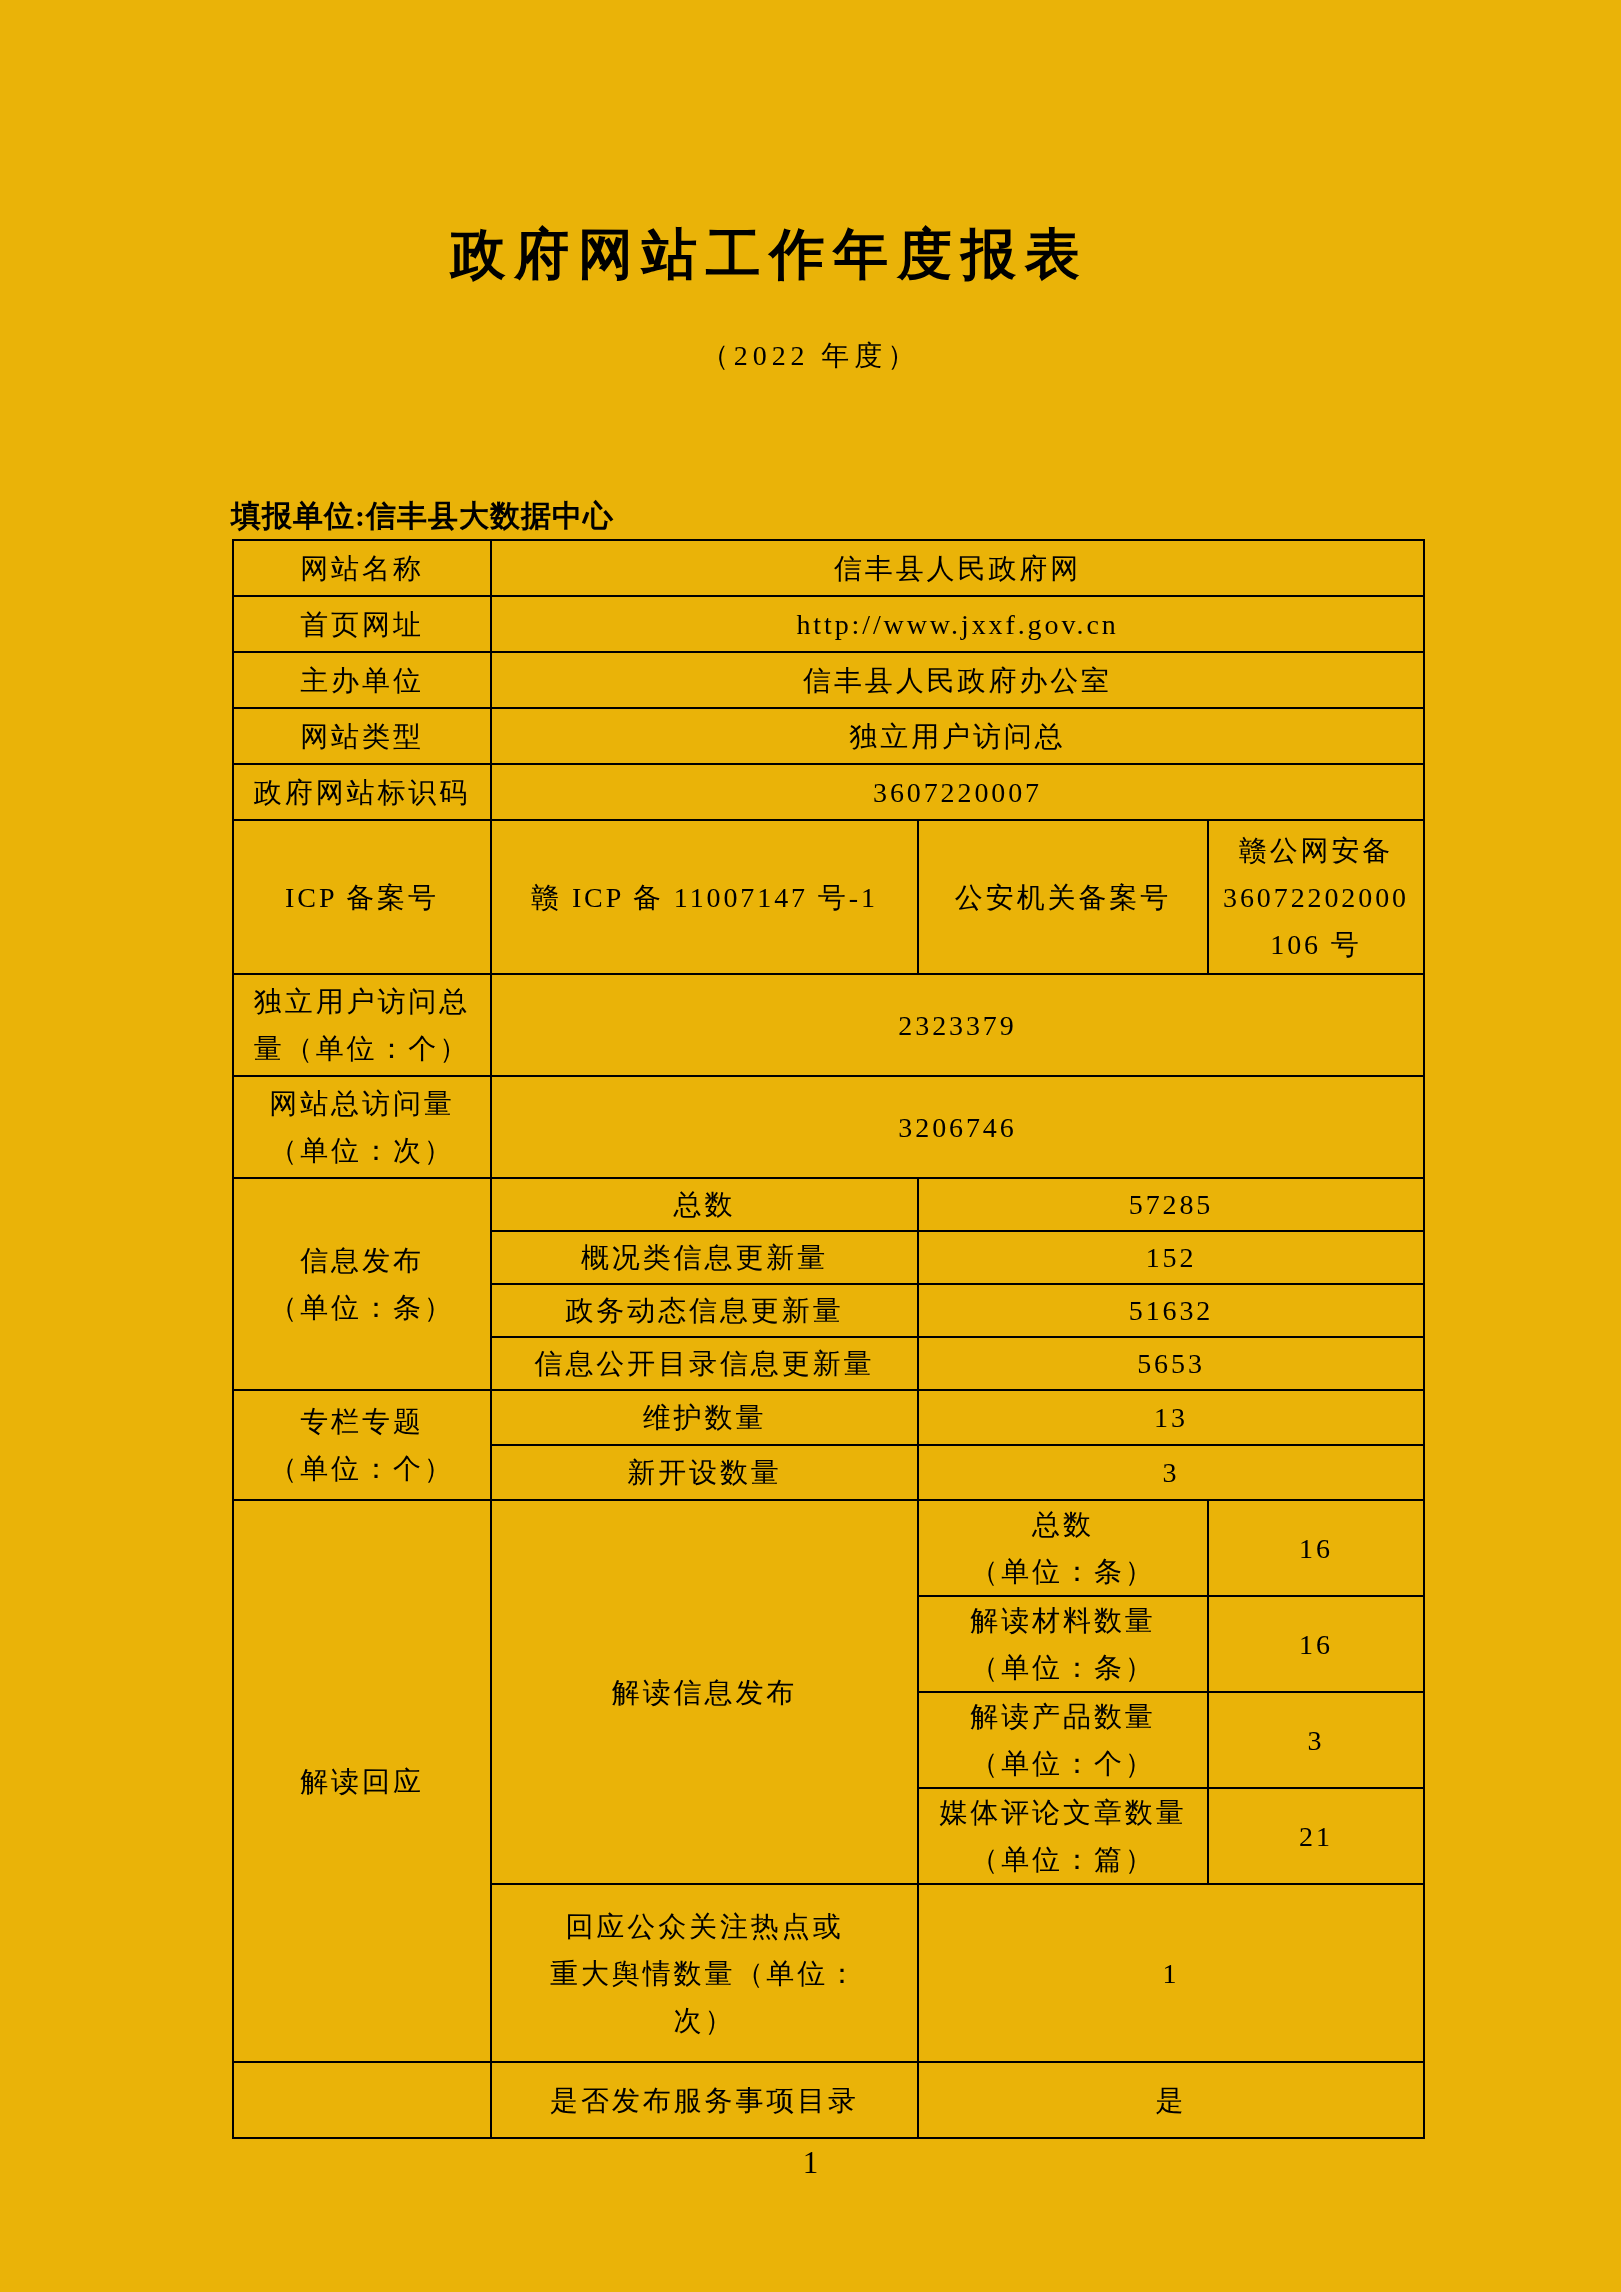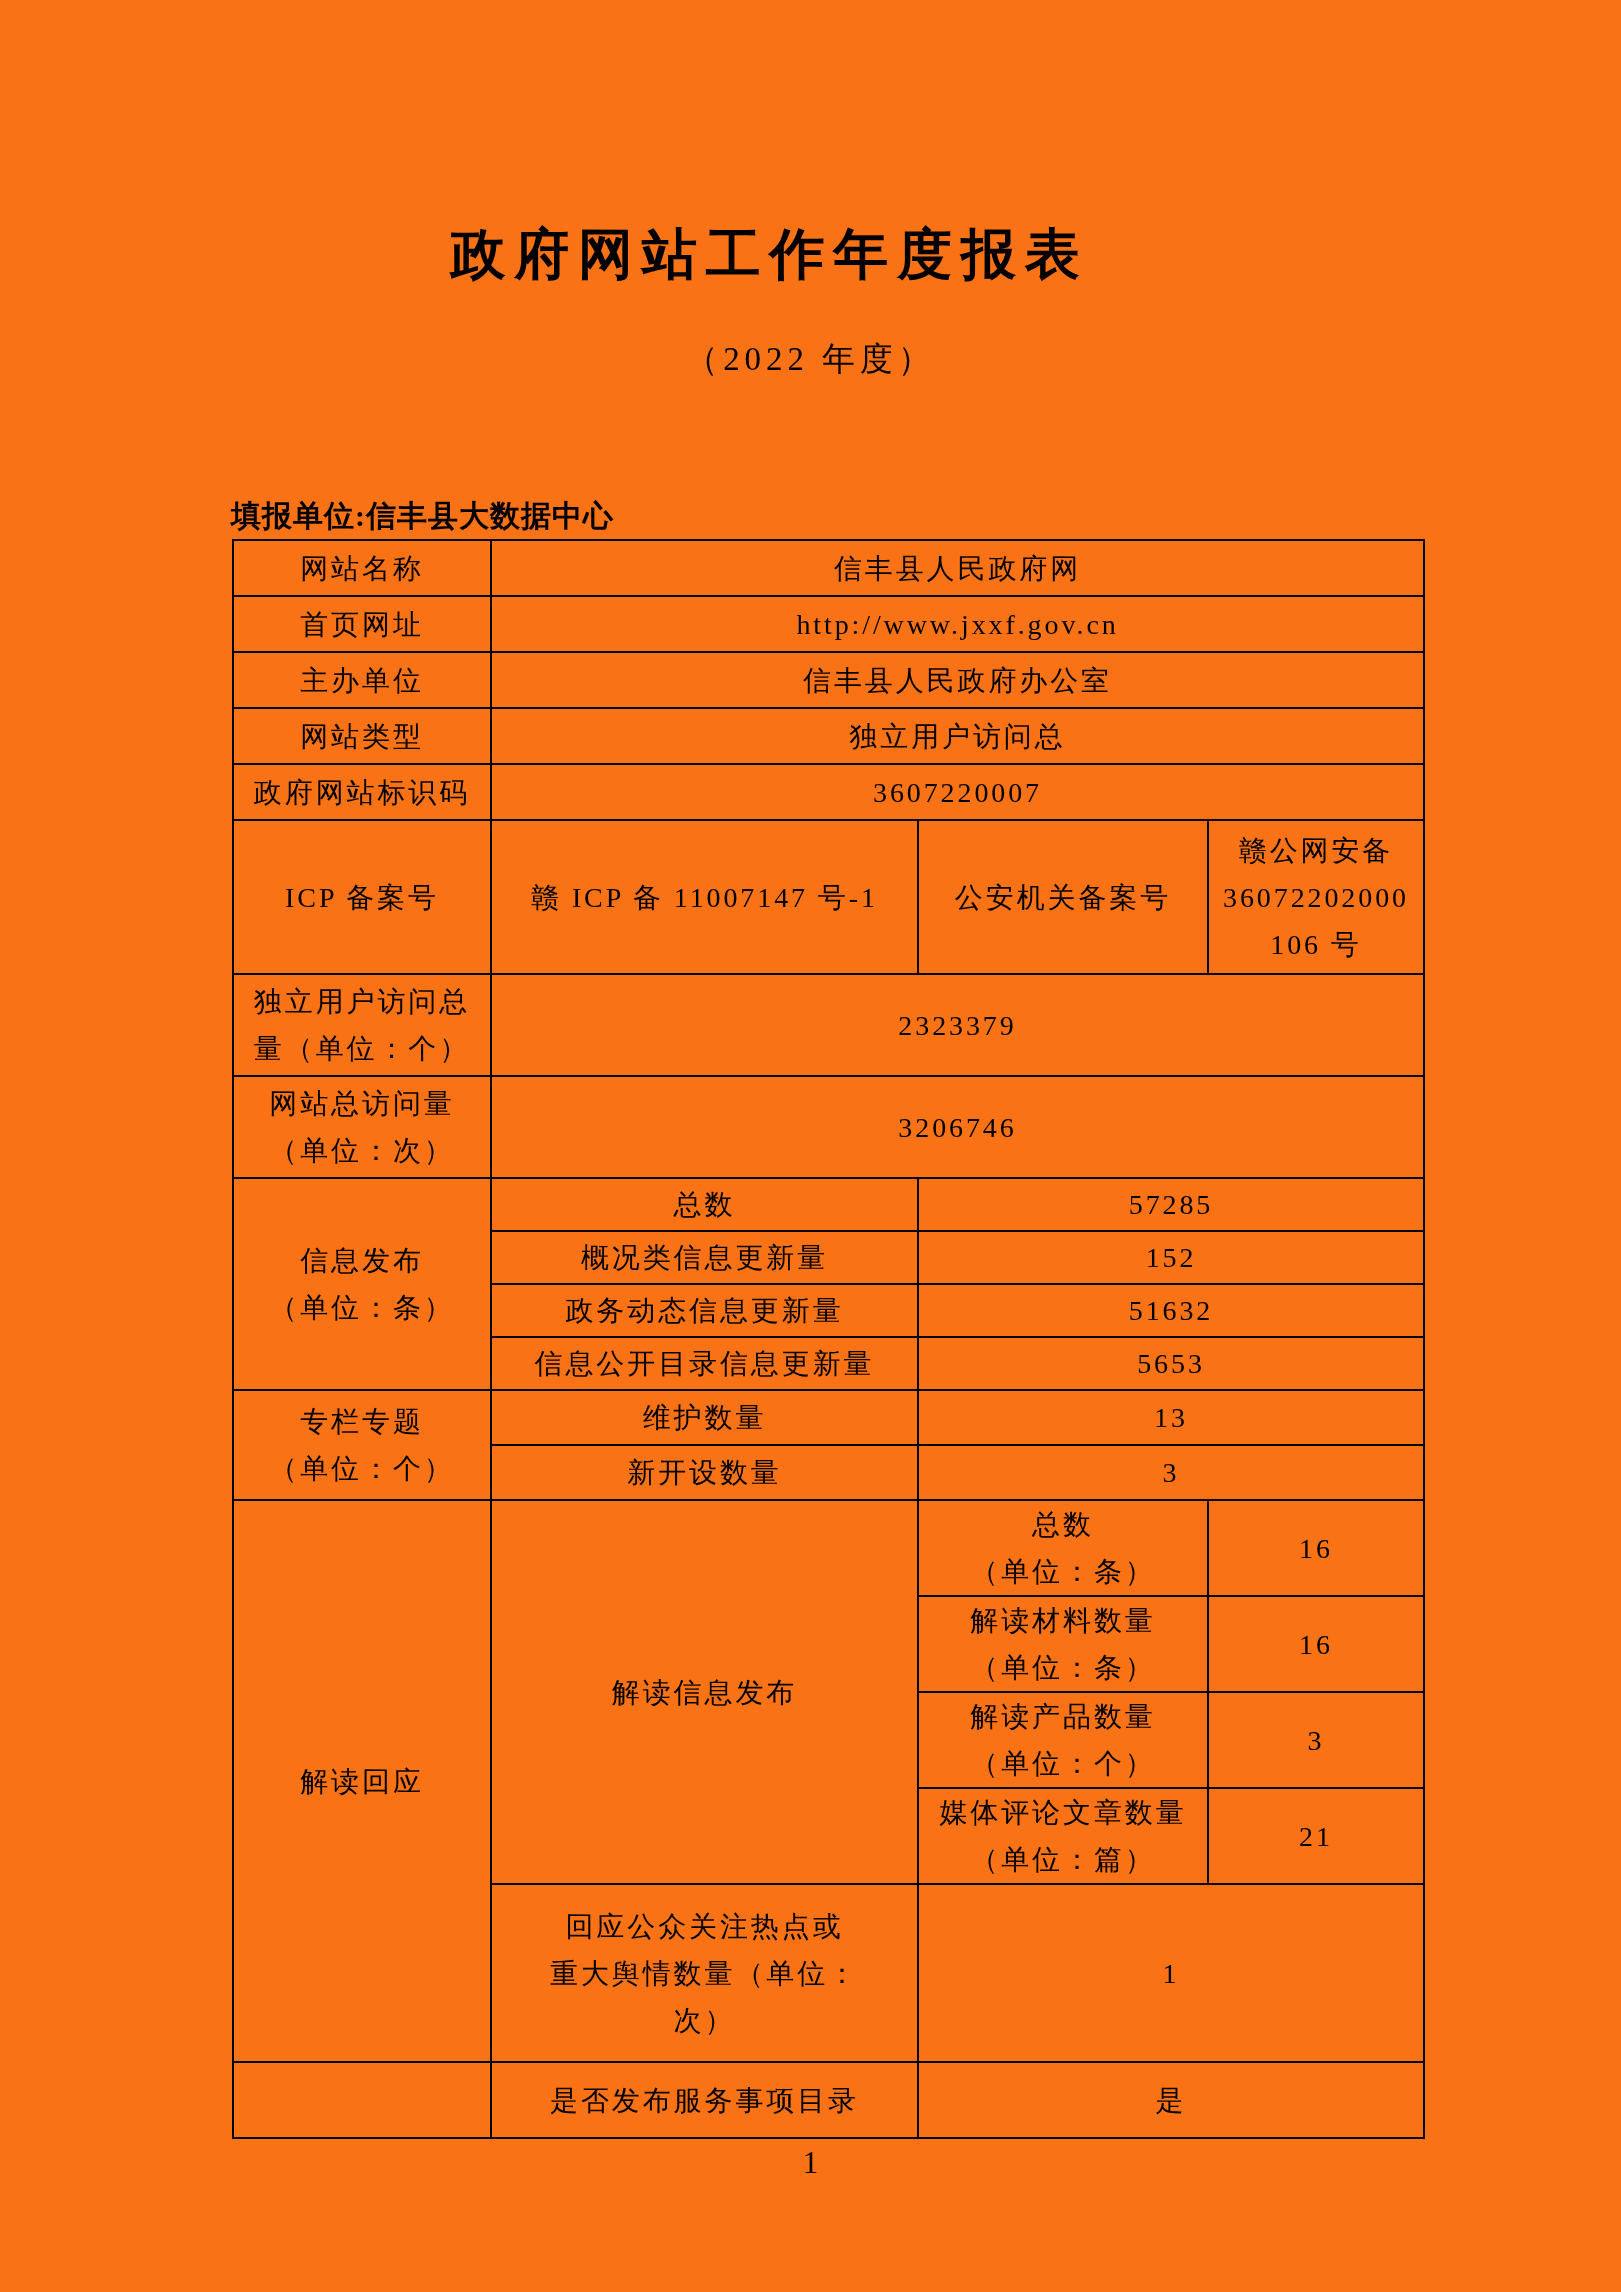--- a/index.html
+++ b/index.html
@@ -1,40 +1,40 @@
 <!DOCTYPE html>
 <html><head>
 <meta charset="utf-8">
 <style>
   html, body { margin: 0; padding: 0; background: #e8e8e8; }
   #page {
     position: relative;
     width: 1621px;
     height: 2293px;
-    background: #f97316;
+    background: #eab308;
     font-family: "Liberation Serif", "DejaVu Serif", serif;
     color: #000;
     overflow: hidden;
   }
   .doc-title {
     position: absolute;
     top: 218px; left: 0; right: 0;
     text-align: center;
     font-family: "Liberation Sans", "DejaVu Sans", sans-serif;
     font-weight: 700;
     font-size: 55px;
     letter-spacing: 8.8px;
     transform: translateX(-41px);
     white-space: nowrap;
   }
   .doc-subtitle {
     position: absolute;
     top: 337px; left: 0; right: 0;
     text-align: center;
-    font-size: 33px;
+    font-size: 28px;
     letter-spacing: 4.9px;
   }
   .report-unit {
     position: absolute;
     top: 484px; left: 231px;
     font-size: 30px;
     font-weight: 700;
     letter-spacing: 1px;
     margin-top: 12px;
   }

